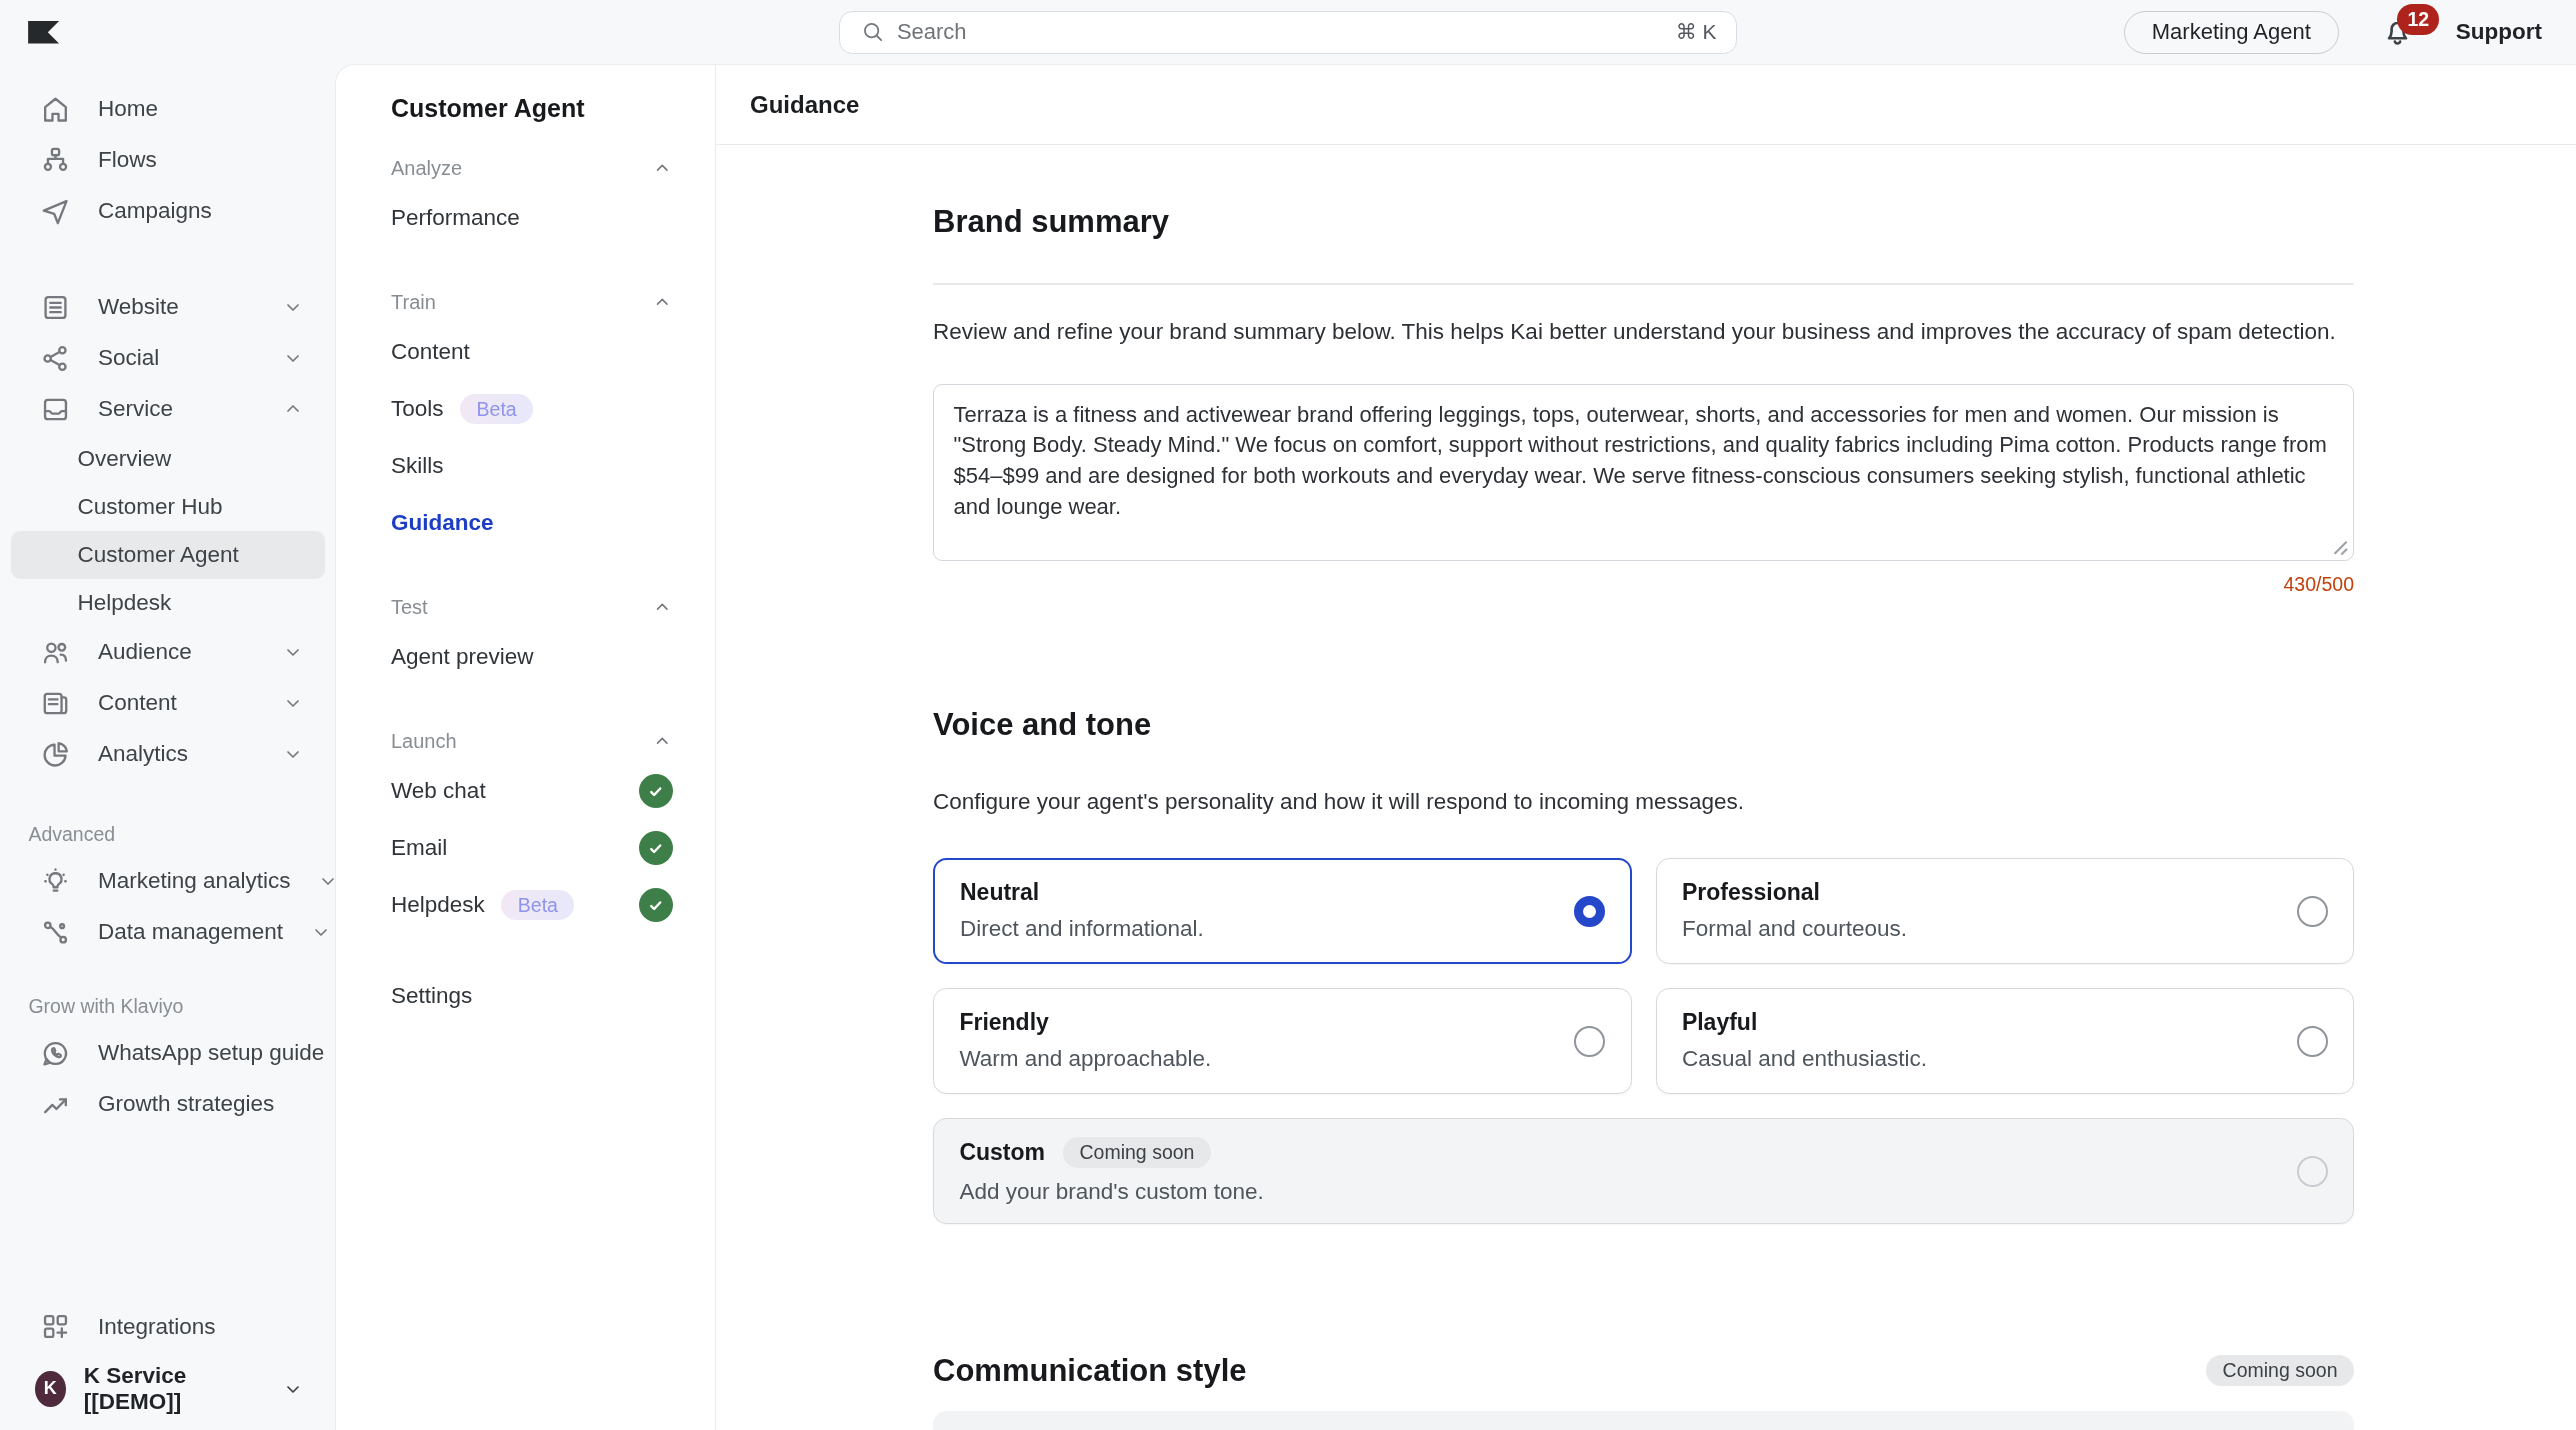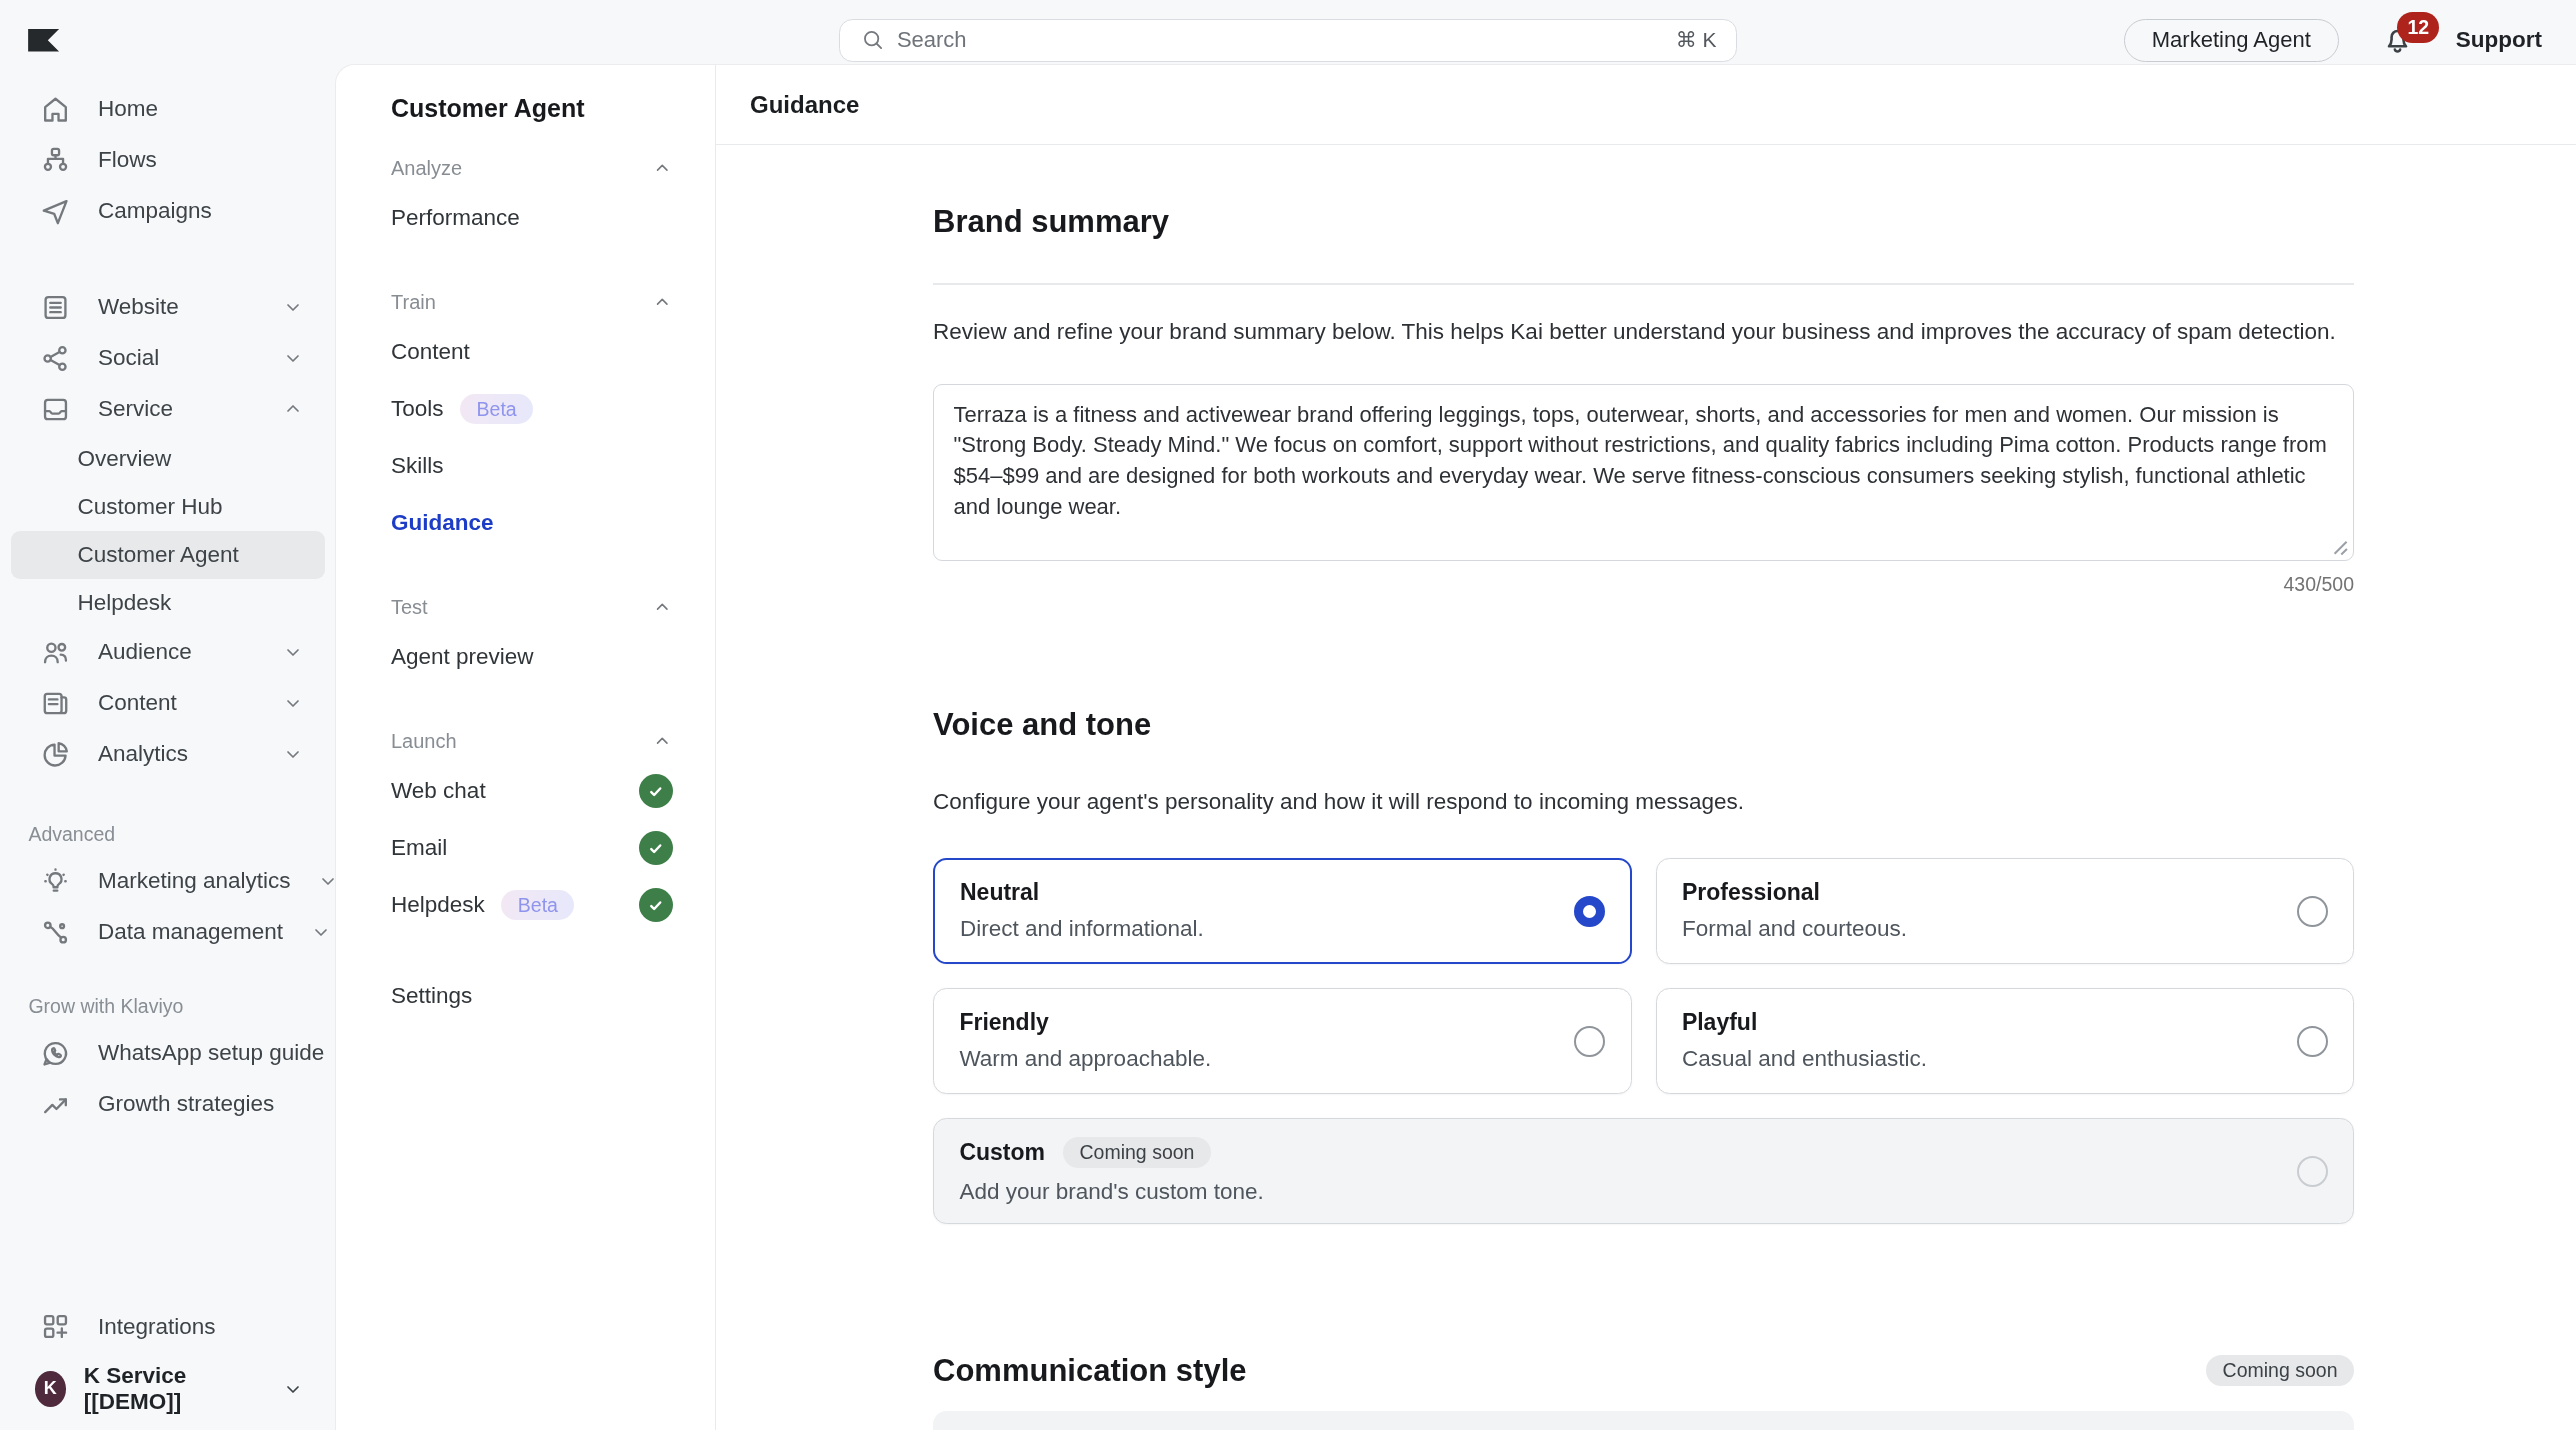--- a/index.html
+++ b/index.html
@@ -7,21 +7,21 @@
   body {
     font-family: "Liberation Sans", "DejaVu Sans", sans-serif;
     background: #f7f8f9;
     color: #1f2226;
     position: relative;
   }
   svg { display: block; }
   .ico { stroke: #75797e; fill: none; stroke-width: 1.7; stroke-linecap: round; stroke-linejoin: round; }
 
   
-  .topbar { position: absolute; left: 0; top: 8px; width: 100%; height: 64px; display: flex; align-items: center; }
+  .topbar { position: absolute; left: 0; top: 0; width: 100%; height: 64px; display: flex; align-items: center; }
   .logo { position: absolute; left: 28.4px; top: 21px; }
   .searchbar {
     position: absolute; left: 50%; top: 10.5px; transform: translateX(-50%);
     width: 898px; height: 43px; background: #fff; border: 1.5px solid #d9dce0;
     border-radius: 13.5px; display: flex; align-items: center; padding: 0 19.5px; gap: 12px;
   }
   .searchbar input { border: none; outline: none; flex: 1; font-size: 22px; color: #1f2226; background: transparent; font-family: inherit; }
   .searchbar input::placeholder { color: #6f747a; }
   .kbd-hint { font-size: 21px; color: #54595f; white-space: nowrap; }
   .topbar-right { position: absolute; right: 34px; top: 0; height: 64px; display: flex; align-items: center; gap: 42px; }
@@ -103,21 +103,21 @@
   .ta-wrap { position: relative; margin-top: 36px; }
   textarea.brand-ta {
     width: 100%; height: 177px; resize: none; border: 1.5px solid #d4d8dc; border-radius: 9px;
     padding: 15px 19.5px; font-family: inherit; font-size: 22px; line-height: 1.4; color: #2d3135;
     outline: none; background: #fff;
   }
   .resize-grip { position: absolute; right: 5.2px; bottom: 7.5px; width: 16.5px; height: 16.5px; pointer-events: none; }
   .resize-grip i { position: absolute; background: #9aa0a6; height: 1.5px; transform: rotate(-45deg); display:block; }
   .resize-grip i:nth-child(1) { width: 16.5px; left: 0; top: 7.5px; }
   .resize-grip i:nth-child(2) { width: 7.5px; left: 7.5px; top: 11.2px; }
-  .char-count { text-align: right; font-size: 19.5px; color: #737373; margin-top: 9px; }
+  .char-count { text-align: right; font-size: 19.5px; color: #c2410c; margin-top: 9px; }
 
   .h-voice { margin-top: 111px; }
   .tone-grid { display: flex; flex-wrap: wrap; gap: 24px; margin-top: 40px; }
   .tone-card {
     width: calc(50% - 12px); height: 106px; border: 1.5px solid #d6d9dc; border-radius: 13.5px;
     background: #fff; padding: 18px 25.4px; display: flex; align-items: center; cursor: pointer;
     box-shadow: 0 0.7px 2.2px rgba(20,24,28,0.04);
   }
   .tone-card.selected { border: 2.2px solid #2548ca; padding: 17px 25px; }
   .tone-card.full { width: 100%; }

